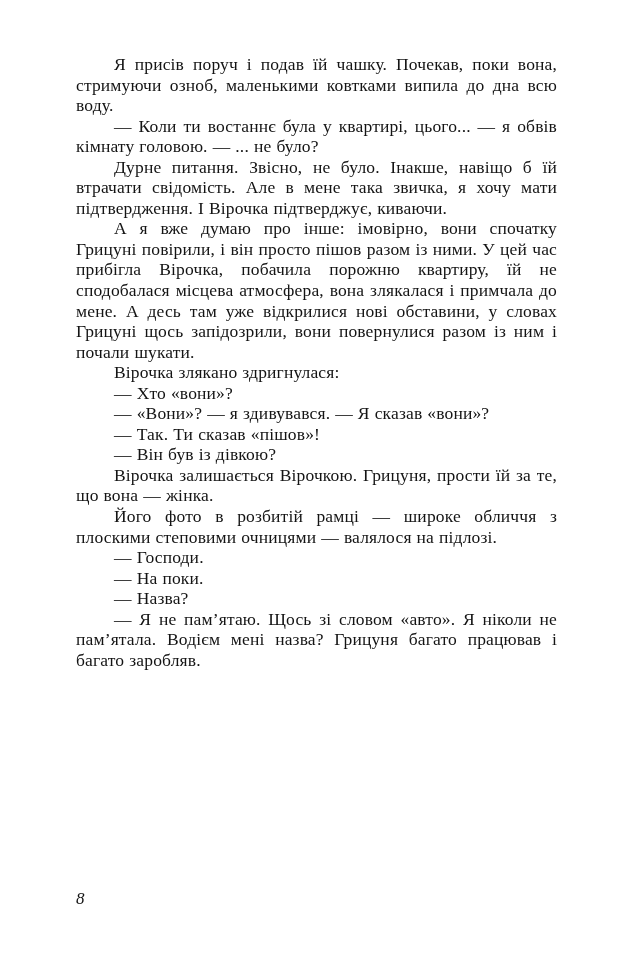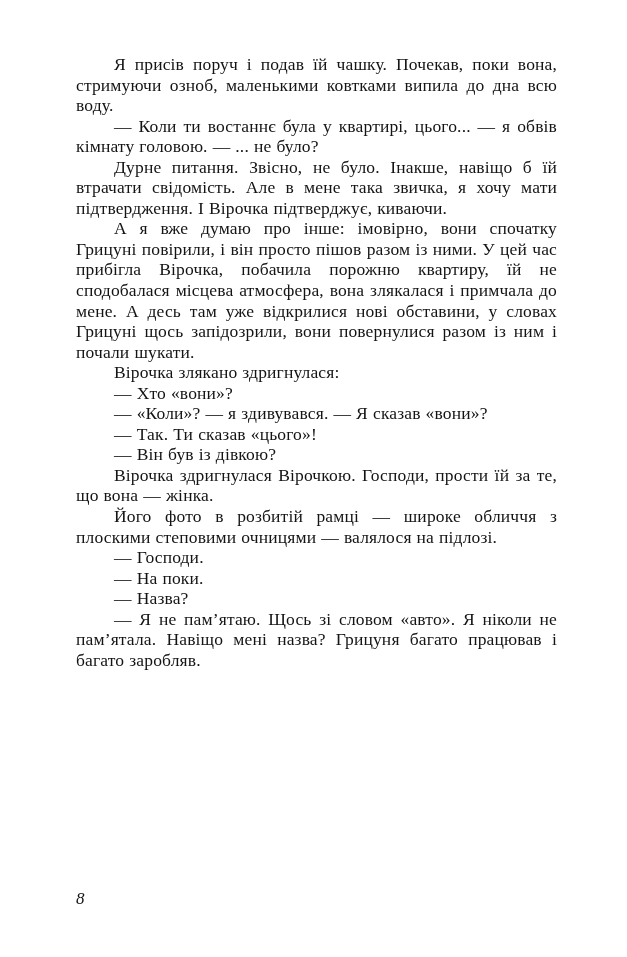--- a/index.html
+++ b/index.html
@@ -43,24 +43,24 @@
 <body>
 
 <div class="page">
   <div class="text-block">
     <p>Я присів поруч і подав їй чашку. Почекав, поки вона, стримуючи озноб, маленькими ковтками випила до дна всю воду.</p>
     <p>— Коли ти востаннє була у квартирі, цього... — я обвів кімнату головою. — ... не було?</p>
     <p>Дурне питання. Звісно, не було. Інакше, навіщо б їй втрачати свідомість. Але в мене така звичка, я хочу мати підтвердження. І Вірочка підтверджує, киваючи.</p>
     <p>А я вже думаю про інше: імовірно, вони спочатку Грицуні повірили, і він просто пішов разом із ними. У цей час прибігла Вірочка, побачила порожню квартиру, їй не сподобалася місцева атмосфера, вона злякалася і примчала до мене. А десь там уже відкрилися нові обставини, у словах Грицуні щось запідозрили, вони повернулися разом із ним і почали шукати.</p>
     <p>Вірочка злякано здригнулася:</p>
     <p>— Хто «вони»?</p>
-    <p>— «Коли»? — я здивувався. — Я сказав «вони»?</p>
-    <p>— Так. Ти сказав «цього»!</p>
+    <p>— «Вони»? — я здивувався. — Я сказав «вони»?</p>
+    <p>— Так. Ти сказав «пішов»!</p>
     <p>— Він був із дівкою?</p>
-    <p>Вірочка здригнулася Вірочкою. Господи, прости їй за те, що вона — жінка.</p>
+    <p>Вірочка залишається Вірочкою. Грицуня, прости їй за те, що вона — жінка.</p>
     <p>Його фото в розбитій рамці — широке обличчя з плоскими степовими очницями — валялося на підлозі.</p>
     <p>— Господи.</p>
     <p>— На поки.</p>
     <p>— Назва?</p>
-    <p>— Я не пам’ятаю. Щось зі словом «авто». Я ніколи не пам’ятала. Навіщо мені назва? Грицуня багато працював і багато заробляв.</p>
+    <p>— Я не пам’ятаю. Щось зі словом «авто». Я ніколи не пам’ятала. Водієм мені назва? Грицуня багато працював і багато заробляв.</p>
   </div>
   <div class="page-number">8</div>
 </div>
 
 </body></html>

